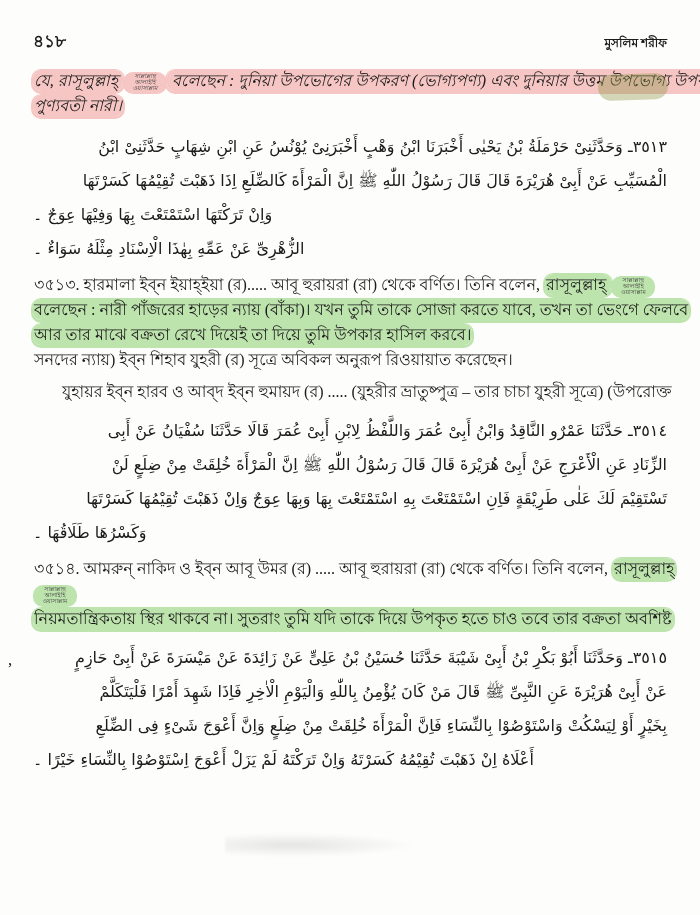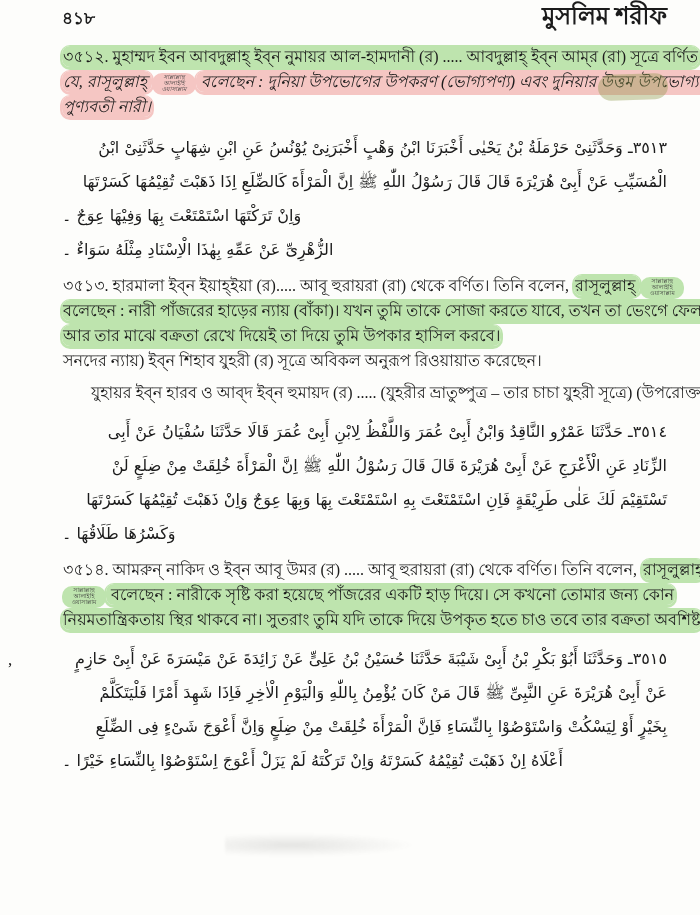--- a/index.html
+++ b/index.html
@@ -1,25 +1,25 @@
 <!DOCTYPE html>
 <html lang="bn" style="--green: #bee4ae; --pink: #f5c6c3;"><head>
 <meta charset="utf-8">
 <style>
   html,body{margin:0;padding:0;background:#e8e8e8;}
   .page{
     position:relative;width:700px;height:915px;margin:0 auto;
     background:#fdfdfb;overflow:hidden;color:#1b1b1b;
     font-family:"Liberation Serif","DejaVu Serif",serif;
   }
-  .inner{padding:4px 33px 0 33px;margin-left:29px;}
+  .inner{padding:30px 33px 0 33px;}
   .header{display:flex;justify-content:space-between;align-items:baseline;
     font-weight:bold;font-size:18px;line-height:24px;}
   .page-num{font-size:17px;}
-  .book-title{font-size:24px;}
+  .book-title{font-size:12px;}
   
   .block{position:relative;}
   .b-3512{margin-top:13px;}
   .b-a3513{margin-top:12px;}
   .b-3513{margin-top:6px;}
   .b-a3514{margin-top:10px;}
   .b-3514{margin-top:6px;}
   .b-a3515{margin-top:10px;}
   .bline{white-space:nowrap;height:25px;line-height:25px;font-size:16px;}
   .bline.gap{margin-top:7px;}
@@ -57,21 +57,20 @@
 <body>
 
 <div class="page">
   <div class="inner">
     <div class="header">
       <span class="page-num">৪১৮</span>
       <span class="book-title">মুসলিম শরীফ</span>
     </div>
     <div id="content">
         <div class="block b-3512">
-          <div class="bline"><span class="seg hl-green">৩৫১২. মুহাম্মদ ইবন আবদুল্লাহ্ ইব্‌ন নুমায়র আল-হামদানী (র) ..... আবদুল্লাহ্ ইব্‌ন আম্‌র (রা) সূত্রে বর্ণিত</span></div>
           <div class="bline"><span class="seg hl-pink">যে, রাসূলুল্লাহ্ </span><span class="stamp hl-pink"><span>সাল্লাল্লাহু</span><span>আলাইহি</span><span>ওয়াসাল্লাম</span></span><span class="seg hl-pink"> বলেছেন : দুনিয়া উপভোগের উপকরণ (ভোগ্যপণ্য) এবং দুনিয়ার উত্তম উপভোগ্য উপকরণ</span></div>
           <div class="bline"><span class="seg hl-pink">পুণ্যবতী নারী।</span></div>
         </div>
         <div class="block b-a3513">
           <div class="aline" dir="rtl">٣٥١٣ـ وَحَدَّثَنِىْ حَرْمَلَةُ بْنُ يَحْيٰى أَخْبَرَنَا ابْنُ وَهْبٍ أَخْبَرَنِىْ يُوْنُسُ عَنِ ابْنِ شِهَابٍ حَدَّثَنِىْ ابْنُ</div>
           <div class="aline" dir="rtl">الْمُسَيِّبِ عَنْ أَبِىْ هُرَيْرَةَ قَالَ قَالَ رَسُوْلُ اللّٰهِ ﷺ اِنَّ الْمَرْأَةَ كَالضِّلَعِ اِذَا ذَهَبْتَ تُقِيْمُهَا كَسَرْتَهَا</div>
           <div class="aline center" dir="rtl">وَاِنْ تَرَكْتَهَا اسْتَمْتَعْتَ بِهَا وَفِيْهَا عِوَجٌ ۔</div>
           <div class="aline center" dir="rtl">الزُّهْرِىِّ عَنْ عَمِّهِ بِهٰذَا الْاِسْنَادِ مِثْلَهُ سَوَاءٌ ۔</div>
         </div>
         <div class="block b-3513">
@@ -82,21 +81,21 @@
           <div class="bline gap indent"><span class="seg">যুহায়র ইব্‌ন হারব ও আব্‌দ ইব্‌ন হুমায়দ (র) ..... (যুহরীর ভ্রাতুষ্পুত্র – তার চাচা যুহরী সূত্রে) (উপরোক্ত</span></div>
         </div>
         <div class="block b-a3514">
           <div class="aline" dir="rtl">٣٥١٤ـ حَدَّثَنَا عَمْرٌو النَّاقِدُ وَابْنُ أَبِىْ عُمَرَ وَاللَّفْظُ لِابْنِ أَبِىْ عُمَرَ قَالَا حَدَّثَنَا سُفْيَانُ عَنْ أَبِى</div>
           <div class="aline" dir="rtl">الزِّنَادِ عَنِ الْأَعْرَجِ عَنْ أَبِىْ هُرَيْرَةَ قَالَ قَالَ رَسُوْلُ اللّٰهِ ﷺ اِنَّ الْمَرْأَةَ خُلِقَتْ مِنْ ضِلَعٍ لَنْ</div>
           <div class="aline" dir="rtl">تَسْتَقِيْمَ لَكَ عَلٰى طَرِيْقَةٍ فَاِنِ اسْتَمْتَعْتَ بِهِ اسْتَمْتَعْتَ بِهَا وَبِهَا عِوَجٌ وَاِنْ ذَهَبْتَ تُقِيْمُهَا كَسَرْتَهَا</div>
           <div class="aline center" dir="rtl">وَكَسْرُهَا طَلَاقُهَا ۔</div>
         </div>
         <div class="block b-3514">
           <div class="bline"><span class="seg">৩৫১৪. আমরুন্ নাকিদ ও ইব্‌ন আবূ  উমর (র) ..... আবূ হুরায়রা (রা) থেকে বর্ণিত। তিনি বলেন, </span><span class="seg hl-green">রাসূলুল্লাহ্</span></div>
-          <div class="bline"><span class="stamp hl-green"><span>সাল্লাল্লাহু</span><span>আলাইহি</span><span>ওয়াসাল্লাম</span></span><span class="seg hl-green"> বলেছেন : নারীকে সৃষ্টি করা হয়েছে পাঁজরের একটি হাড় দিয়ে। সে কখনো তোমার জন্য কোন</span></div>
+          <div class="bline"><span class="stamp hl-green"><span>সাল্লাল্লাহু</span><span>আলাইহি</span><span>ওয়াসাল্লাম</span></span></div>
           <div class="bline"><span class="seg hl-green">নিয়মতান্ত্রিকতায় স্থির থাকবে না। সুতরাং তুমি যদি তাকে দিয়ে উপকৃত হতে চাও তবে তার বক্রতা অবশিষ্ট</span></div>
         </div>
         <div class="block b-a3515">
           <div class="aline" dir="rtl">٣٥١٥ـ وَحَدَّثَنَا أَبُوْ بَكْرِ بْنُ أَبِىْ شَيْبَةَ حَدَّثَنَا حُسَيْنُ بْنُ عَلِىٍّ عَنْ زَائِدَةَ عَنْ مَيْسَرَةَ عَنْ أَبِىْ حَازِمٍ</div>
           <div class="aline" dir="rtl">عَنْ أَبِىْ هُرَيْرَةَ عَنِ النَّبِىِّ ﷺ قَالَ مَنْ كَانَ يُؤْمِنُ بِاللّٰهِ وَالْيَوْمِ الْاٰخِرِ فَاِذَا شَهِدَ أَمْرًا فَلْيَتَكَلَّمْ</div>
           <div class="aline" dir="rtl">بِخَيْرٍ أَوْ لِيَسْكُتْ وَاسْتَوْصُوْا بِالنِّسَاءِ فَاِنَّ الْمَرْأَةَ خُلِقَتْ مِنْ ضِلَعٍ وَاِنَّ أَعْوَجَ شَىْءٍ فِى الضِّلَعِ</div>
           <div class="aline center" dir="rtl">أَعْلَاهُ اِنْ ذَهَبْتَ تُقِيْمُهُ كَسَرْتَهُ وَاِنْ تَرَكْتَهُ لَمْ يَزَلْ أَعْوَجَ اِسْتَوْصُوْا بِالنِّسَاءِ خَيْرًا ۔</div>
         </div>
       </div>
   </div>

